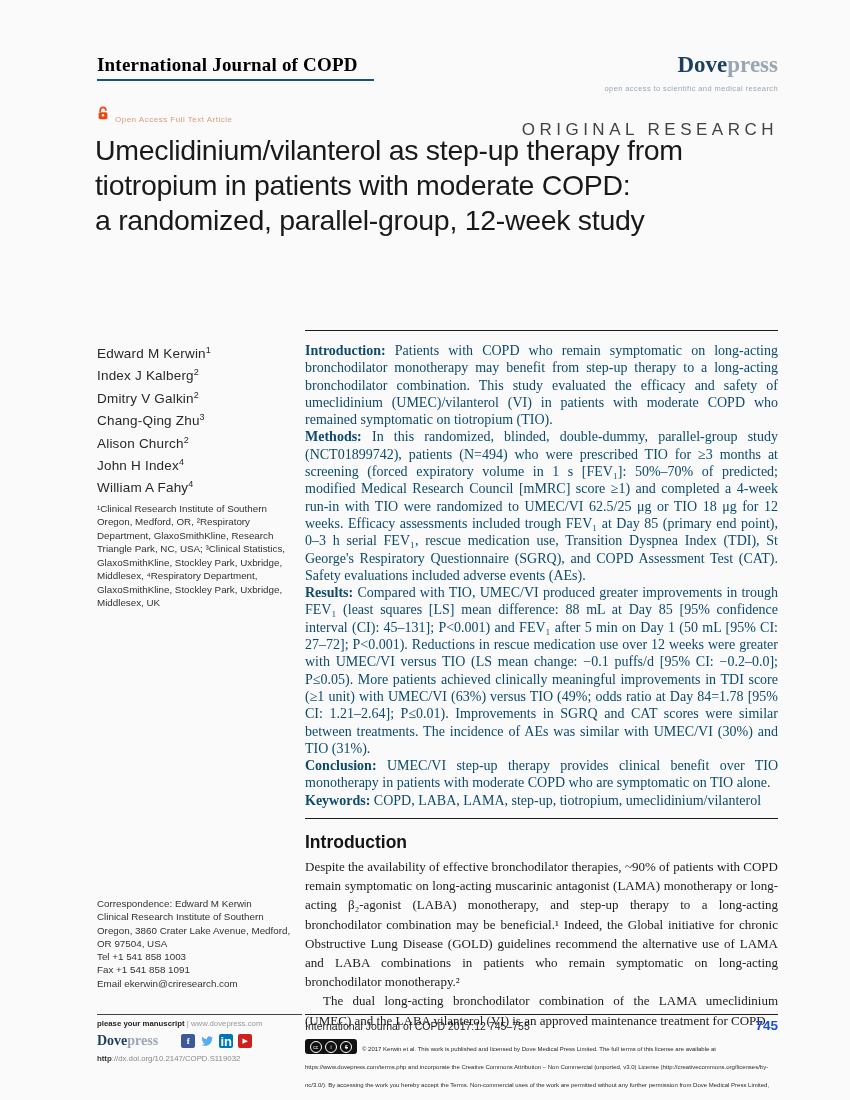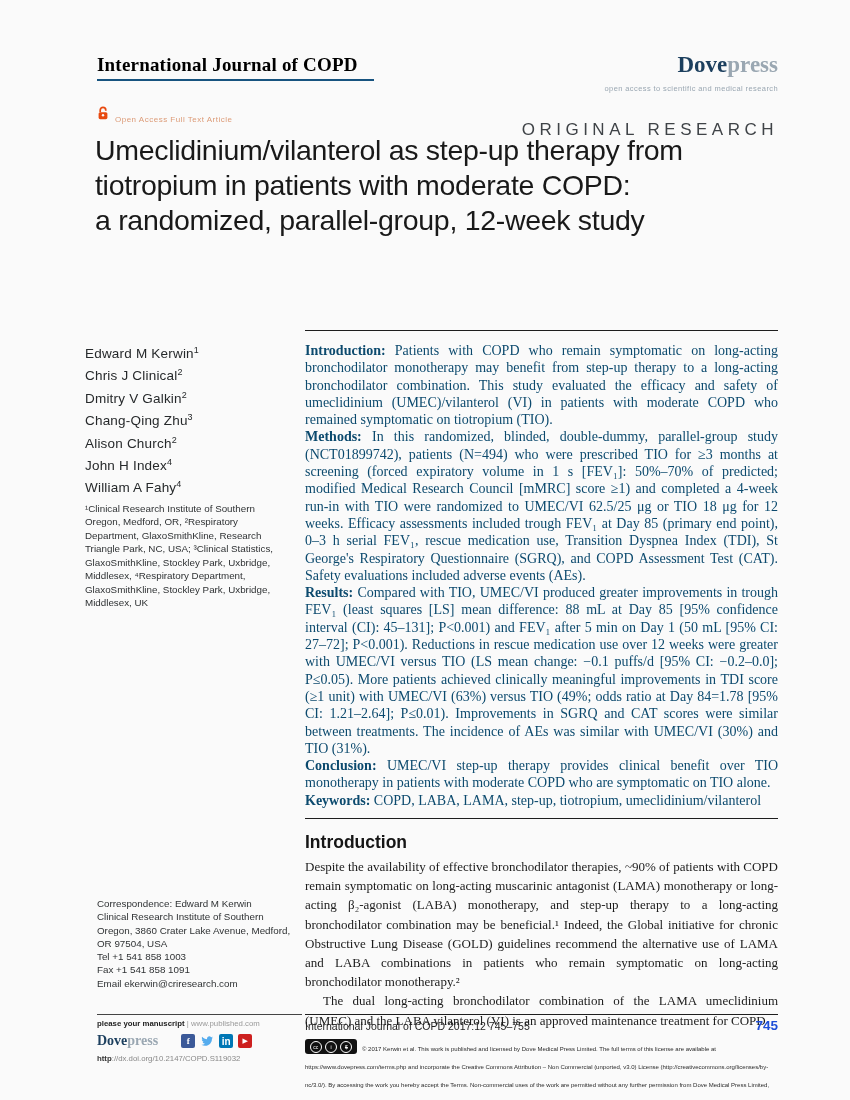--- a/index.html
+++ b/index.html
@@ -16,21 +16,21 @@
   .dove-tagline{position:absolute;right:72px;top:84px;font-size:7.5px;color:#9aa7b2;letter-spacing:.4px;}
   .open-access{position:absolute;left:97px;top:106px;display:flex;align-items:flex-end;gap:6px;}
   .oa-text{font-size:8px;color:#dc9a76;letter-spacing:.5px;}
   .original-research{position:absolute;right:72px;top:112px;font-size:17px;color:#3f4347;letter-spacing:4.5px;margin-top:8px;}
 
   
   .title{position:absolute;left:95px;top:133px;width:695px;font-size:28.5px;line-height:35px;
         color:#191919;letter-spacing:-.3px;}
 
   
-  .left-col{position:absolute;left:85px;top:341px;width:200px;}
+  .left-col{position:absolute;left:97px;top:341px;width:200px;}
   .authors{font-size:13.5px;line-height:19.4px;color:#26292b;letter-spacing:.2px;}
   .authors .sup{font-size:9px;vertical-align:5px;}
   .affiliations{margin-top:4px;width:192px;font-size:9.8px;line-height:13.5px;color:#2f3234;}
   .correspondence{position:absolute;left:97px;top:897px;width:198px;font-size:9.8px;line-height:13.3px;color:#2f3234;}
   .correspondence div{margin:0;}
 
   
   .right-col{position:absolute;left:305px;top:330px;width:473px;}
   .rule{border:0;border-top:1.3px solid #1e1e1e;margin:0;}
   .abstract p{margin:0;font-family:"Liberation Serif","DejaVu Serif",serif;font-size:14px;
@@ -48,21 +48,21 @@
   .fl-rule{border:0;border-top:1px solid #444;margin:0 0 4px 0;}
   .submit-row{font-size:7.8px;color:#999;}
   .submit-row .b{font-weight:bold;color:#222;}
   .logo-row{display:flex;align-items:center;gap:5px;margin-top:5px;}
   .dove-small{font-family:"Liberation Serif","DejaVu Serif",serif;font-weight:bold;font-size:14px;color:#1c3f5e;margin-right:18px;}
   .dove-small .press{color:#9aa7b2;}
   .si{width:14px;height:14px;border-radius:2px;color:#fff;font-size:9px;font-weight:bold;
       display:flex;align-items:center;justify-content:center;}
   .fb{background:#3b5998;font-family:"Liberation Serif","DejaVu Serif",serif;}
   .tw{background:transparent;}
-  .li{background:#0077b5;font-size:10px;text-align:center;}
+  .li{background:#0077b5;font-size:13px;text-align:center;}
   .yt{background:#cd201f;font-size:7px;}
   .doi{margin-top:5px;font-size:7.8px;color:#888;}
   .doi .b{font-weight:bold;color:#333;margin-top:42px;}
 
   .footer-right{position:absolute;left:305px;top:1014px;width:473px;}
   .cite-row{display:flex;justify-content:space-between;align-items:baseline;margin-top:3px;}
   .citation{font-size:10.5px;color:#1e1e1e;}
   .pageno{font-size:13.5px;font-weight:bold;color:#1d4ed8;}
   .license{margin-top:4px;}
   .cc-badge{float:left;width:52px;margin:2px 5px 0 0;}
@@ -100,21 +100,21 @@
 
   <div class="title">
     <div>Umeclidinium/vilanterol as step-up therapy from</div>
     <div>tiotropium in patients with moderate COPD:</div>
     <div>a randomized, parallel-group, 12-week study</div>
   </div>
 
   <div class="left-col">
     <div class="authors">
       <div><span>Edward M Kerwin</span><span class="sup">1</span></div>
-      <div><span>Chris J Clinical</span><span class="sup">2</span></div>
+      <div><span>Index J Kalberg</span><span class="sup">2</span></div>
       <div><span>Dmitry V Galkin</span><span class="sup">2</span></div>
       <div><span>Chang-Qing Zhu</span><span class="sup">3</span></div>
       <div><span>Alison Church</span><span class="sup">2</span></div>
       <div><span>John H Index</span><span class="sup">4</span></div>
       <div><span>William A Fahy</span><span class="sup">4</span></div>
     </div>
     <div class="affiliations">¹Clinical Research Institute of Southern Oregon, Medford, OR, ²Respiratory Department, GlaxoSmithKline, Research Triangle Park, NC, USA; ³Clinical Statistics, GlaxoSmithKline, Stockley Park, Uxbridge, Middlesex, ⁴Respiratory Department, GlaxoSmithKline, Stockley Park, Uxbridge, Middlesex, UK</div>
   </div>
 
   <div class="correspondence">
@@ -140,21 +140,21 @@
       <p>Despite the availability of effective bronchodilator therapies, ~90% of patients with COPD remain symptomatic on long-acting muscarinic antagonist (LAMA) monotherapy or long-acting β₂-agonist (LABA) monotherapy, and step-up therapy to a long-acting bronchodilator combination may be beneficial.¹ Indeed, the Global initiative for chronic Obstructive Lung Disease (GOLD) guidelines recommend the alternative use of LAMA and LABA combinations in patients who remain symptomatic on long-acting bronchodilator monotherapy.²</p>
       <p class="indent">The dual long-acting bronchodilator combination of the LAMA umeclidinium (UMEC) and the LABA vilanterol (VI) is an approved maintenance treatment for COPD</p>
     </div>
   </div>
 
   <div class="footer-left">
     <hr class="fl-rule">
     <div class="submit-row">
       <span class="b">please your manuscript</span>
       <span>|</span>
-      <span>www.published.com</span>
+      <span>www.dovepress.com</span>
     </div>
     <div class="logo-row">
       <span class="dove-small"><span>Dove</span><span class="press">press</span></span>
       <span class="si fb">f</span>
       <span class="si tw">
         <svg width="14" height="14" viewBox="0 0 13 13">
             <path d="M12 3.2c-.4.2-.8.3-1.2.4.4-.3.7-.7.9-1.2-.4.3-.9.5-1.4.6-.4-.5-1-.8-1.6-.8-1.2 0-2.2 1-2.2 2.2 0 .2 0 .3.1.5-1.8-.1-3.5-1-4.6-2.3-.2.3-.3.7-.3 1.1 0 .8.4 1.4 1 1.8-.4 0-.7-.1-1-.3 0 1.1.8 2 1.8 2.2-.2.1-.4.1-.6.1h-.4c.3.9 1.1 1.5 2.1 1.5-.8.6-1.7 1-2.8 1h-.5c1 .6 2.2 1 3.4 1 4.1 0 6.4-3.4 6.4-6.4v-.3c.4-.3.8-.7 1.1-1.2z" fill="#55acee"></path>
           </svg>
       </span>
       <span class="si li">in</span>

